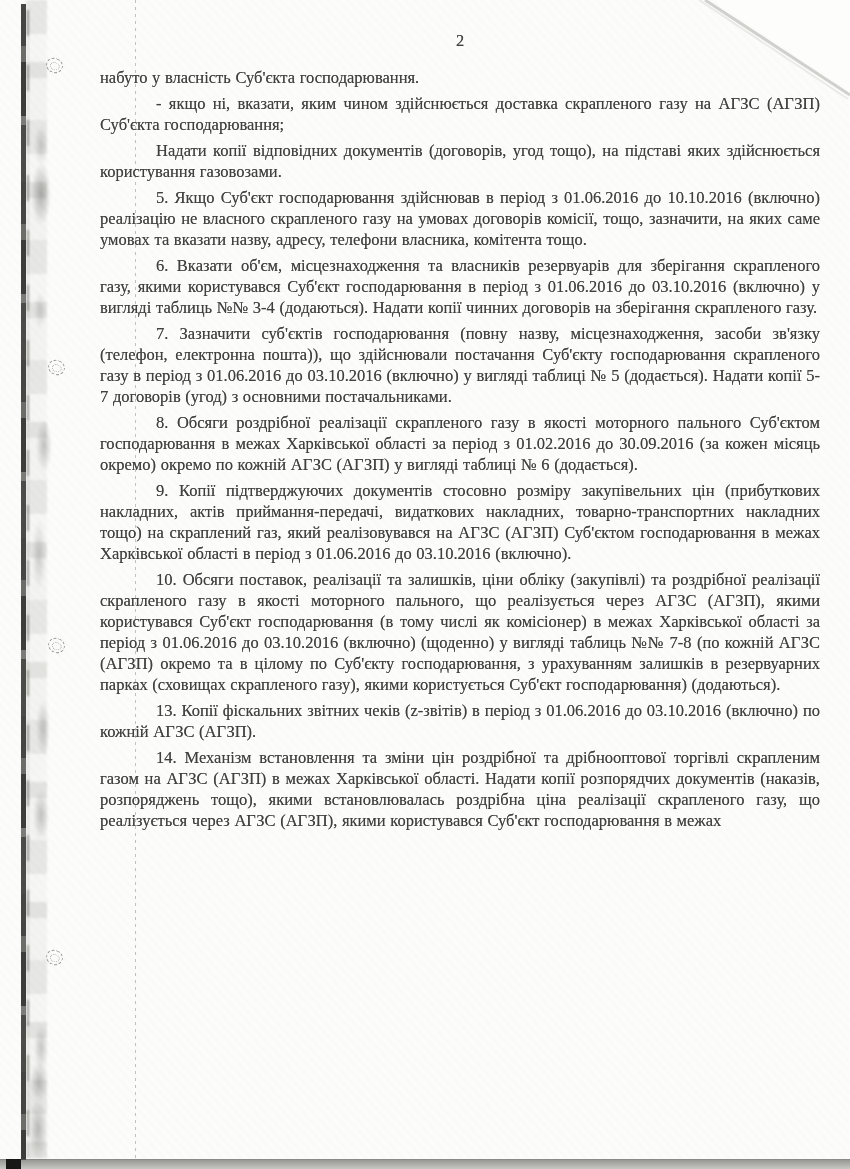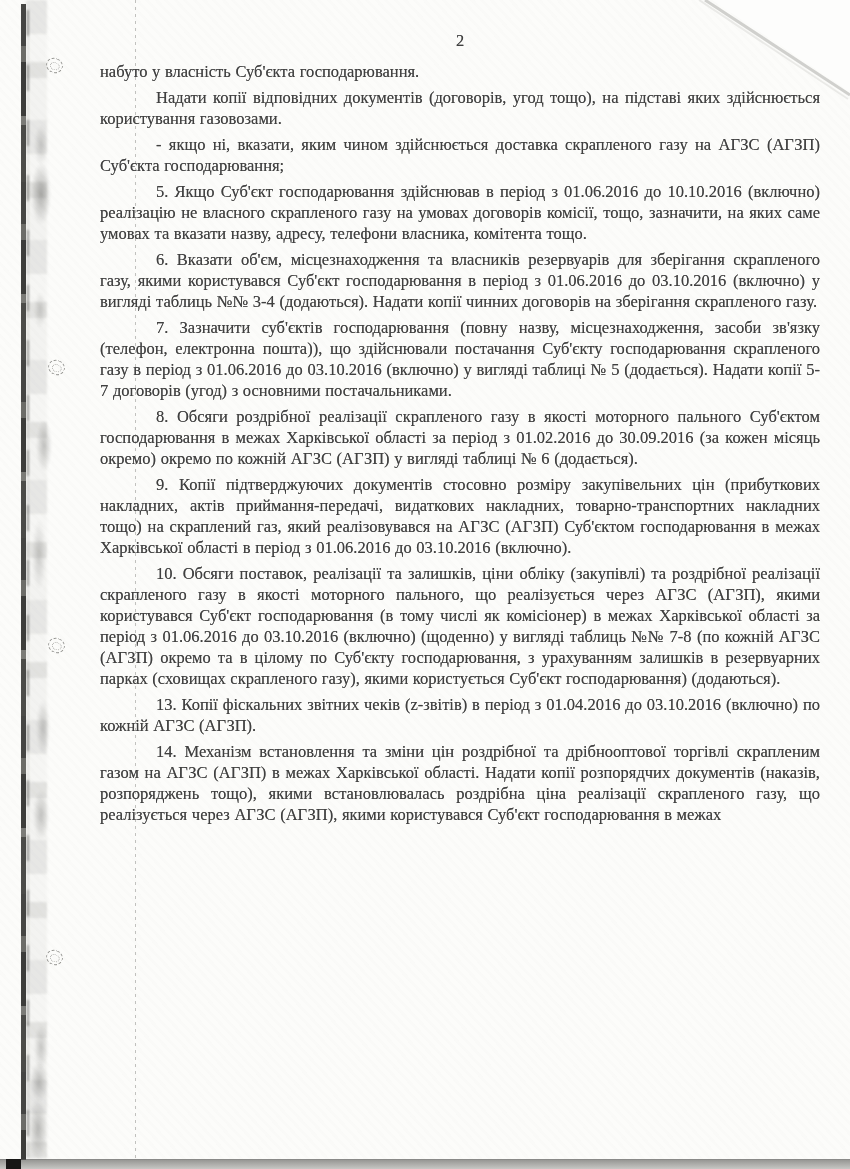--- a/index.html
+++ b/index.html
@@ -78,21 +78,21 @@
   }
   .page-number{
     text-align:center;color:#55555
 2;margin:0 0 5px 0;font-size:16.5px;
   }
   .para{
     margin:5px 0 0 0;
     text-align:justify;
     text-indent:56px;
   }
-  .para.no-indent{margin-top:10px;text-indent:0;}
+  .para.no-indent{margin-top:16px;text-indent:0;}
 </style>
 </head>
 <body>
 
 <div class="scan">
 
   <div class="edge-haze"></div>
   <div class="edge-line"></div>
   <div class="edge-line2"></div>
   <div class="fold-line"></div>
@@ -116,28 +116,28 @@
   <svg class="crease-svg" width="850" height="1169" viewBox="0 0 850 1169">
     <polygon points="712,0 850,0 850,92" fill="#fdfdfc"></polygon>
     <line x1="705" y1="0" x2="850" y2="95" stroke="#c6c6c3" stroke-width="3" opacity="0.8"></line>
     <line x1="699" y1="0" x2="848" y2="99" stroke="#d9d9d6" stroke-width="2" opacity="0.5"></line>
   </svg>
 
   <div class="content" style="color: rgb(64, 64, 64);">
     <div class="page-number">2</div>
     <main id="paras">
         <p class="para no-indent">набуто у власність Суб'єкта господарювання.</p>
+        <p class="para">- якщо ні, вказати, яким чином здійснюється доставка скрапленого газу на АГЗС (АГЗП) Суб'єкта господарювання;</p>
         <p class="para">Надати копії відповідних документів (договорів, угод тощо), на підставі яких здійснюється користування газовозами.</p>
-        <p class="para">- якщо ні, вказати, яким чином здійснюється доставка скрапленого газу на АГЗС (АГЗП) Суб'єкта господарювання;</p>
         <p class="para">5. Якщо Суб'єкт господарювання здійснював в період з 01.06.2016 до 10.10.2016 (включно) реалізацію не власного скрапленого газу на умовах договорів комісії, тощо, зазначити, на яких саме умовах та вказати назву, адресу, телефони власника, комітента тощо.</p>
         <p class="para">6. Вказати об'єм, місцезнаходження та власників резервуарів для зберігання скрапленого газу, якими користувався Суб'єкт господарювання в період з 01.06.2016 до 03.10.2016 (включно) у вигляді таблиць №№ 3-4 (додаються). Надати копії чинних договорів на зберігання скрапленого газу.</p>
         <p class="para">7. Зазначити суб'єктів господарювання (повну назву, місцезнаходження, засоби зв'язку (телефон, електронна пошта)), що здійснювали постачання Суб'єкту господарювання скрапленого газу в період з 01.06.2016 до 03.10.2016 (включно) у вигляді таблиці № 5 (додається). Надати копії 5-7 договорів (угод) з основними постачальниками.</p>
         <p class="para">8. Обсяги роздрібної реалізації скрапленого газу в якості моторного пального Суб'єктом господарювання в межах Харківської області за період з 01.02.2016 до 30.09.2016 (за кожен місяць окремо) окремо по кожній АГЗС (АГЗП) у вигляді таблиці № 6 (додається).</p>
         <p class="para">9. Копії підтверджуючих документів стосовно розміру закупівельних цін (прибуткових накладних, актів приймання-передачі, видаткових накладних, товарно-транспортних накладних тощо) на скраплений газ, який реалізовувався на АГЗС (АГЗП) Суб'єктом господарювання в межах Харківської області в період з 01.06.2016 до 03.10.2016 (включно).</p>
         <p class="para">10. Обсяги поставок, реалізації та залишків, ціни обліку (закупівлі) та роздрібної реалізації скрапленого газу в якості моторного пального, що реалізується через АГЗС (АГЗП), якими користувався Суб'єкт господарювання (в тому числі як комісіонер) в межах Харківської області за період з 01.06.2016 до 03.10.2016 (включно) (щоденно) у вигляді таблиць №№ 7-8 (по кожній АГЗС (АГЗП) окремо та в цілому по Суб'єкту господарювання, з урахуванням залишків в резервуарних парках (сховищах скрапленого газу), якими користується Суб'єкт господарювання) (додаються).</p>
-        <p class="para">13. Копії фіскальних звітних чеків (z-звітів) в період з 01.04.2016 до 03.10.2016 (включно) по кожній АГЗС (АГЗП).</p>
+        <p class="para">13. Копії фіскальних звітних чеків (z-звітів) в період з 01.06.2016 до 03.10.2016 (включно) по кожній АГЗС (АГЗП).</p>
         <p class="para">14. Механізм встановлення та зміни цін роздрібної та дрібнооптової торгівлі скрапленим газом на АГЗС (АГЗП) в межах Харківської області. Надати копії розпорядчих документів (наказів, розпоряджень тощо), якими встановлювалась роздрібна ціна реалізації скрапленого газу, що реалізується через АГЗС (АГЗП), якими користувався Суб'єкт господарювання в межах</p>
       </main>
   </div>
 
   <div class="bottom-band"></div>
   <div class="corner-black"></div>
 </div>
 
 </body></html>

